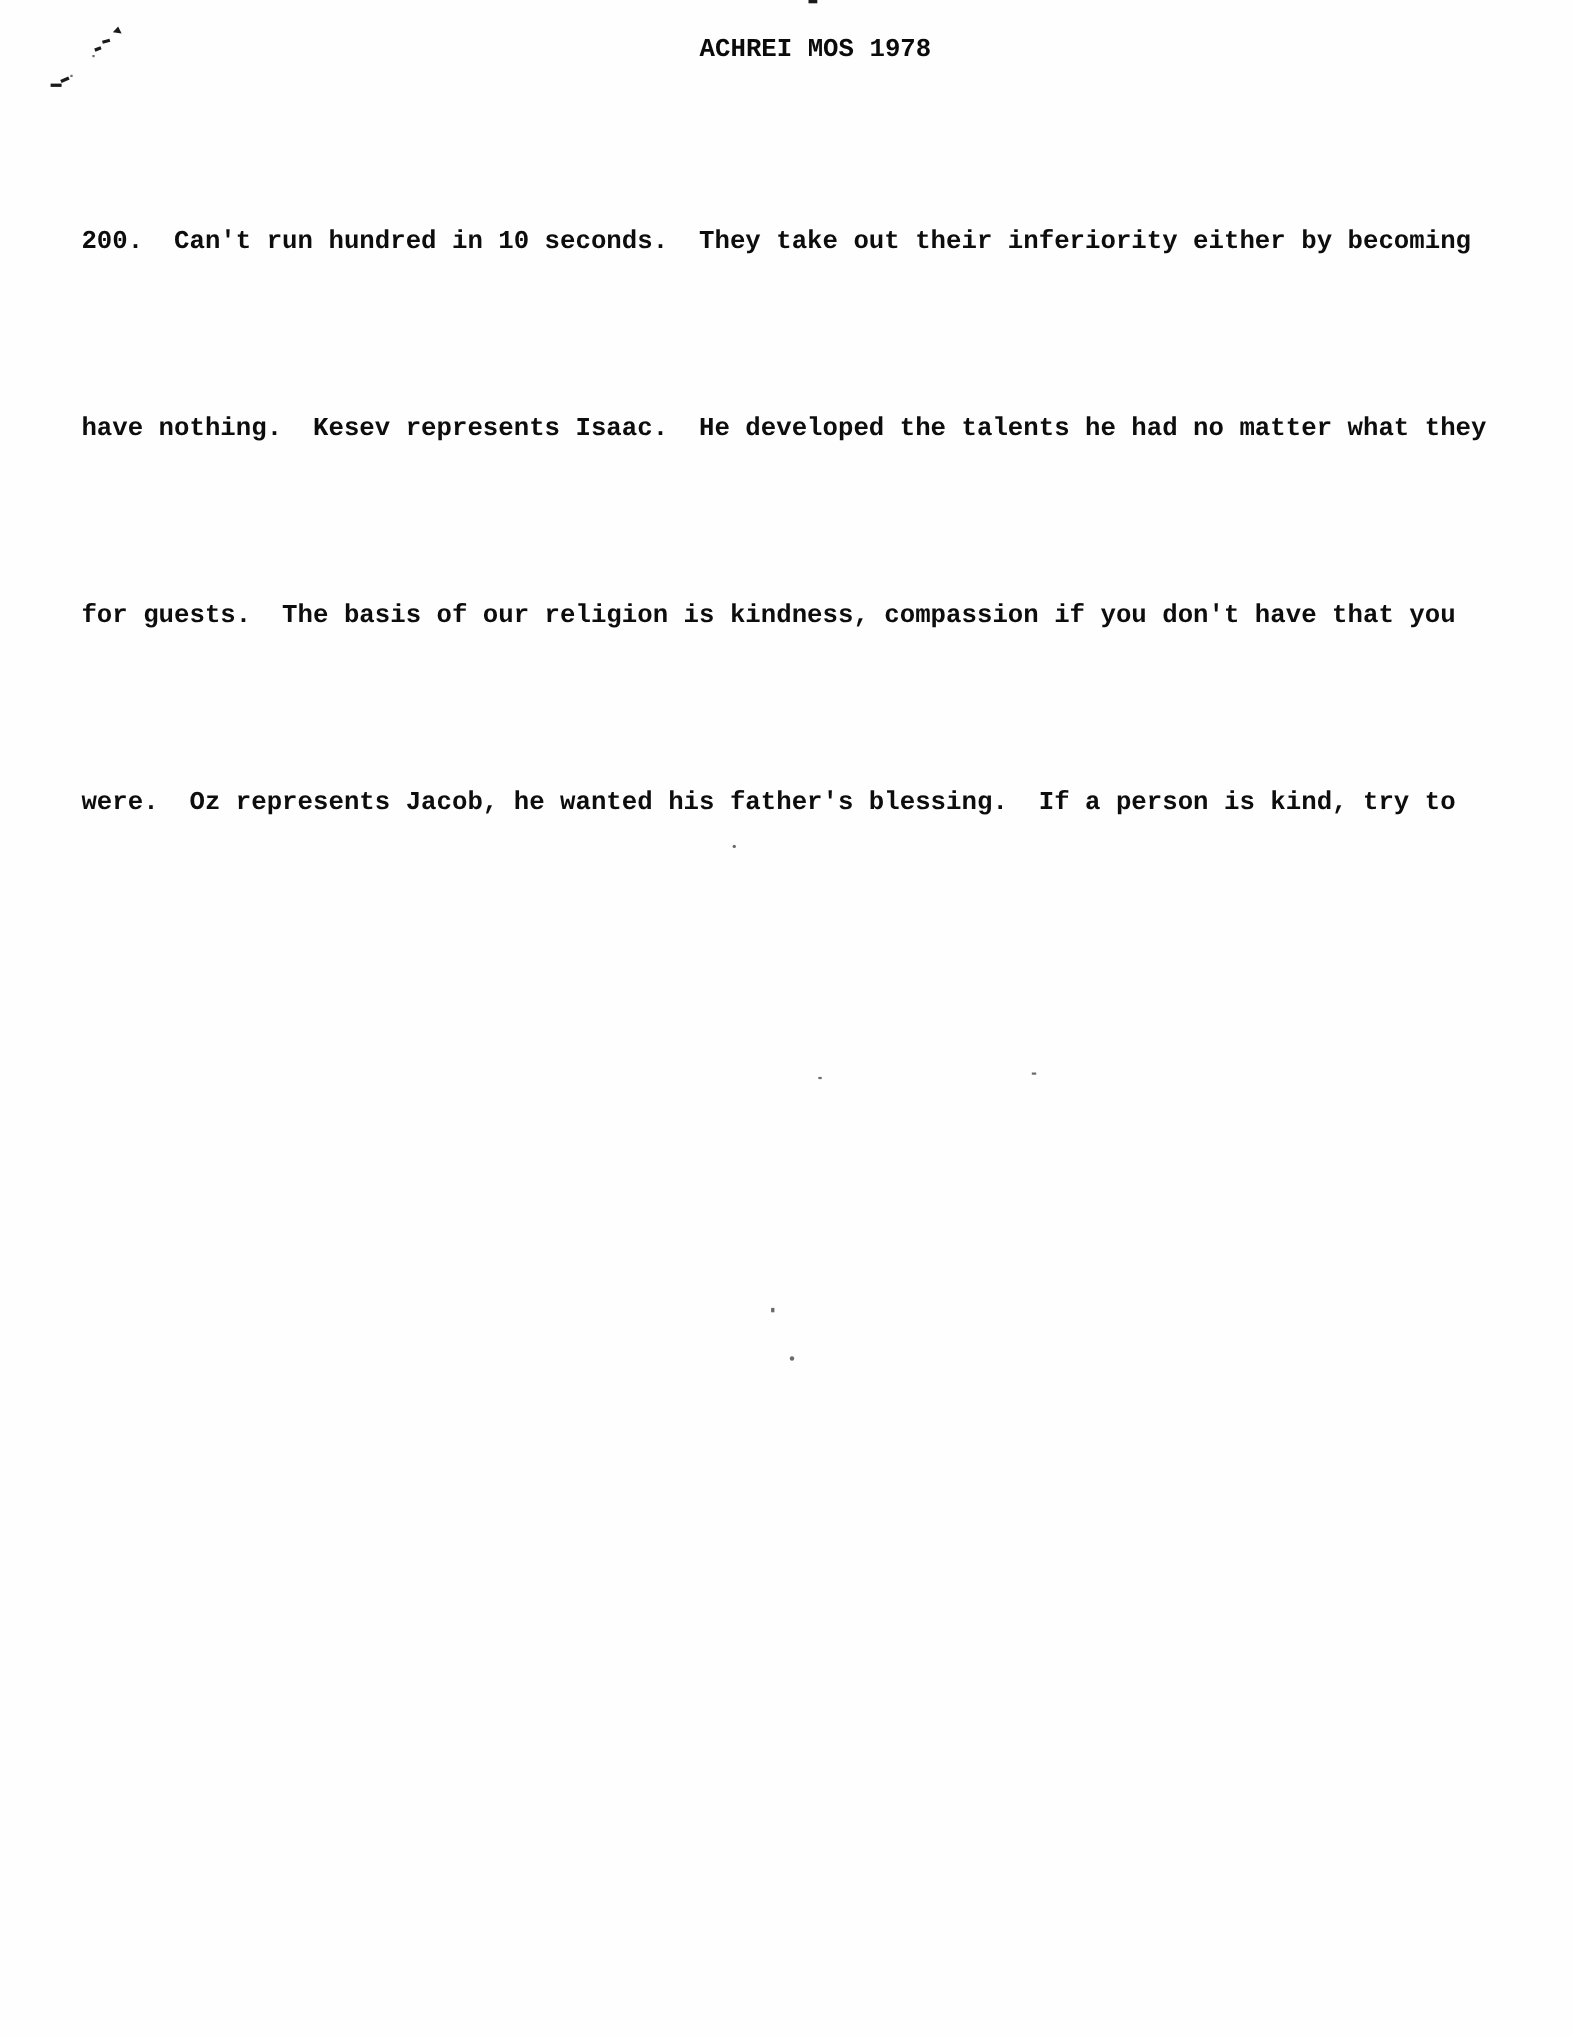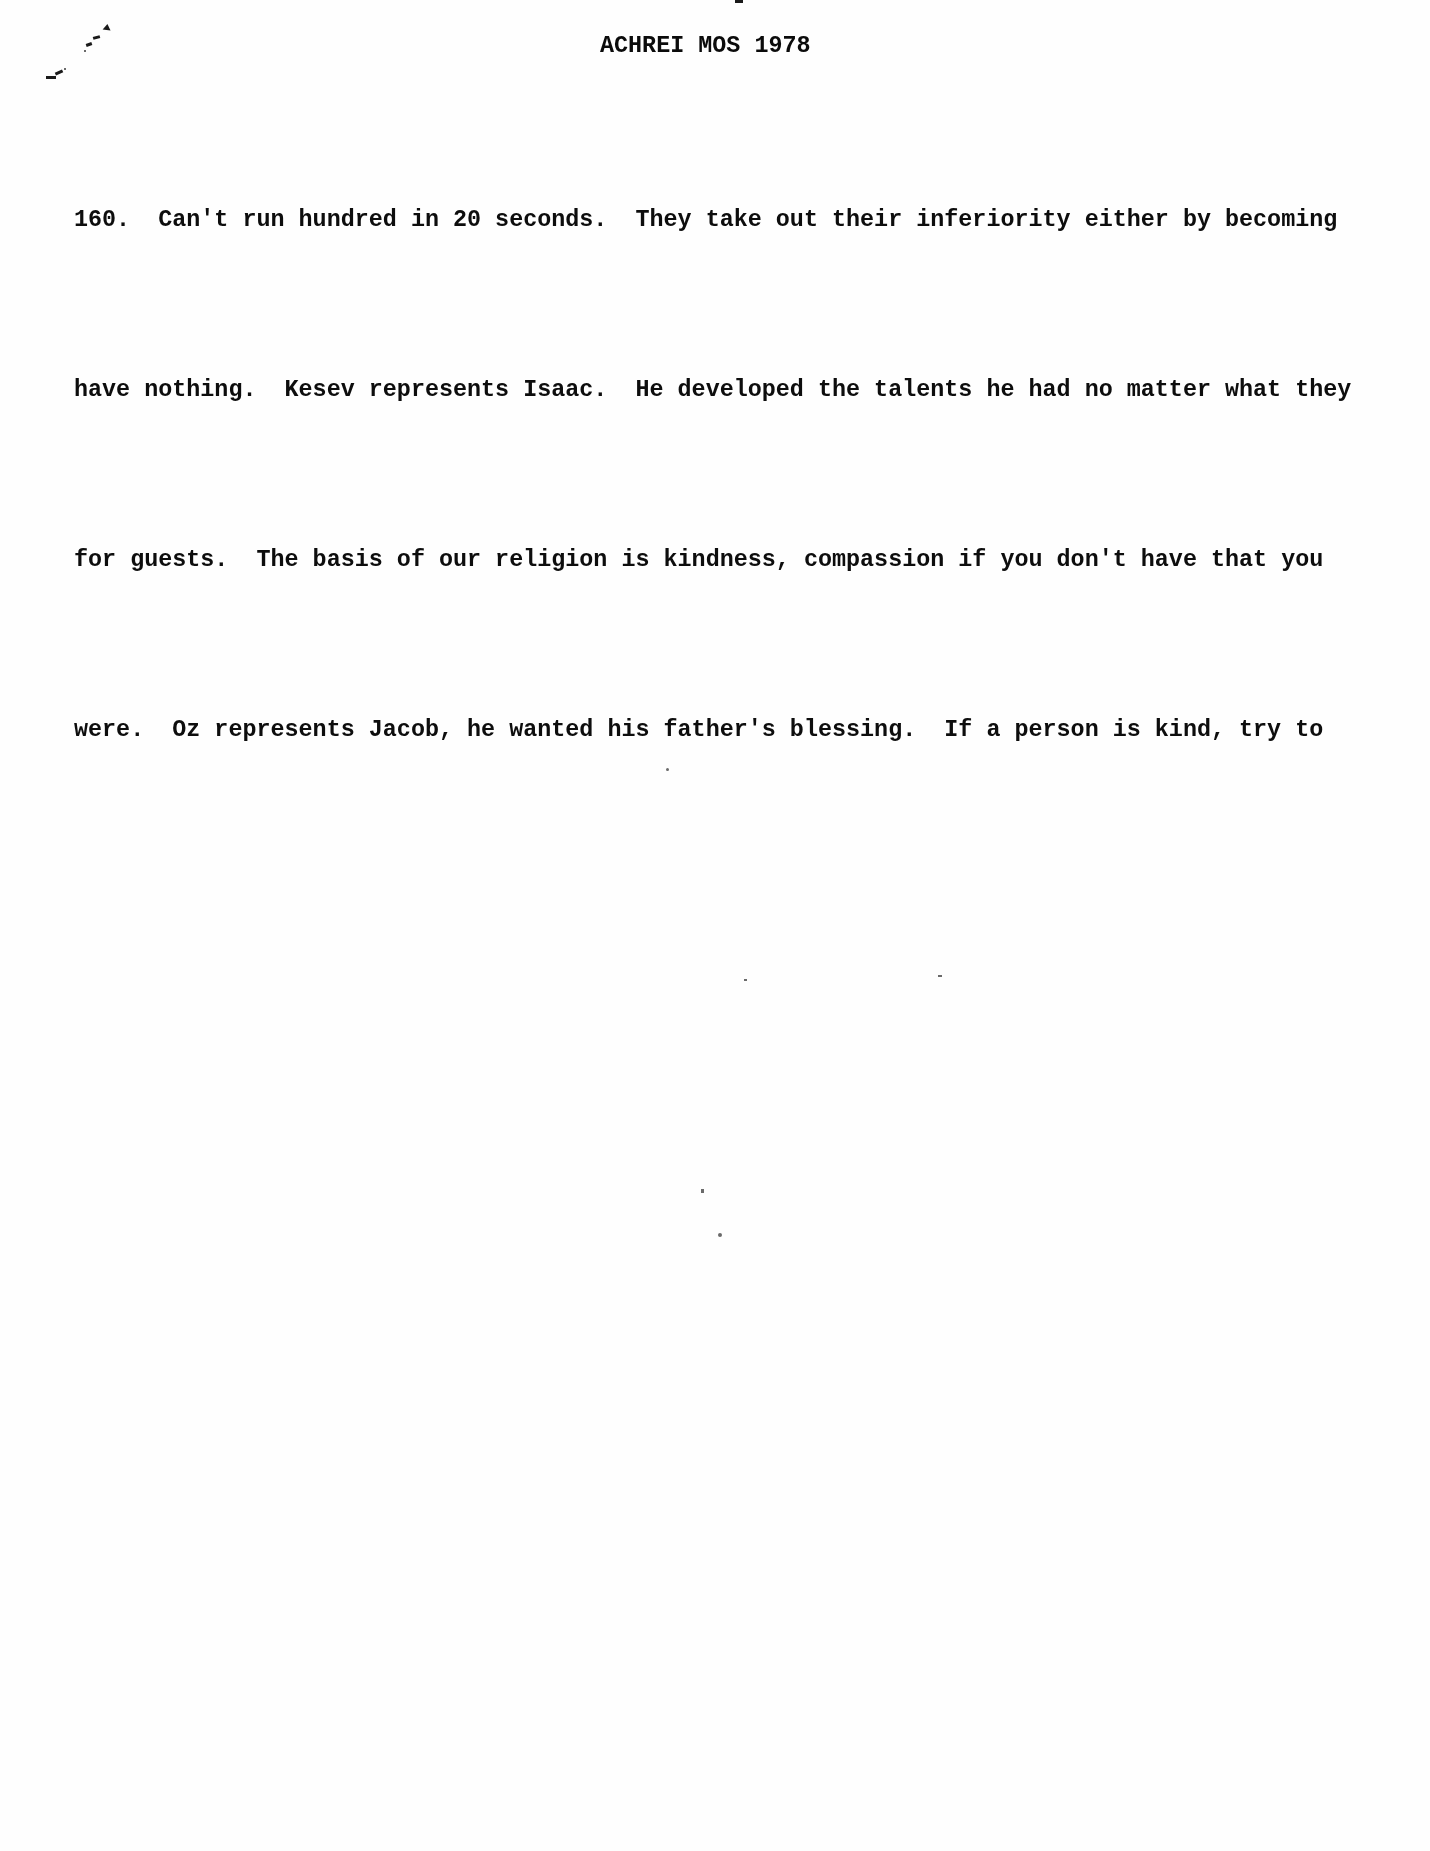--- a/index.html
+++ b/index.html
@@ -12,21 +12,21 @@
     width: 1430px;
     height: 1851px;
     background: #fefefe;
     overflow: hidden;
     font-family: "Liberation Mono", "DejaVu Sans Mono", monospace;
     color: #0b0b0b;
   }
   .doc-title {
     position: absolute;
     top: 33px;
-    left: 600px;
+    left: 636px;
     font-size: 23.4px;
     font-weight: 700;
     letter-spacing: 0;
     white-space: pre;
     color: #0b0b0b;
   }
   .body-text {
     position: absolute;
     left: 74px;
     top: 79px;
@@ -66,21 +66,21 @@
   <div class="speck" style="left:735px; top:0px; width:8px; height:3px;"></div>
   <div class="speck faint" style="left:666px; top:768px; width:3px; height:3px; border-radius:50%;"></div>
   <div class="speck faint" style="left:744px; top:979px; width:3px; height:2px;"></div>
   <div class="speck faint" style="left:938px; top:975px; width:4px; height:2px;"></div>
   <div class="speck faint" style="left:701px; top:1189px; width:3px; height:4px;"></div>
   <div class="speck faint" style="left:718px; top:1233px; width:4px; height:4px; border-radius:50%;"></div>
 
   <div class="doc-title">ACHREI MOS 1978</div>
 
   <div class="body-text">
-    <div class="line">160.  Can't run hundred in 20 seconds.  They take out their inferiority either by becoming</div>
+    <div class="line">200.  Can't run hundred in 10 seconds.  They take out their inferiority either by becoming</div>
     <div class="line">have nothing.  Kesev represents Isaac.  He developed the talents he had no matter what they</div>
     <div class="line">for guests.  The basis of our religion is kindness, compassion if you don't have that you</div>
     <div class="line">were.  Oz represents Jacob, he wanted his father's blessing.  If a person is kind, try to</div>
     
     
     
     
     
     
     

